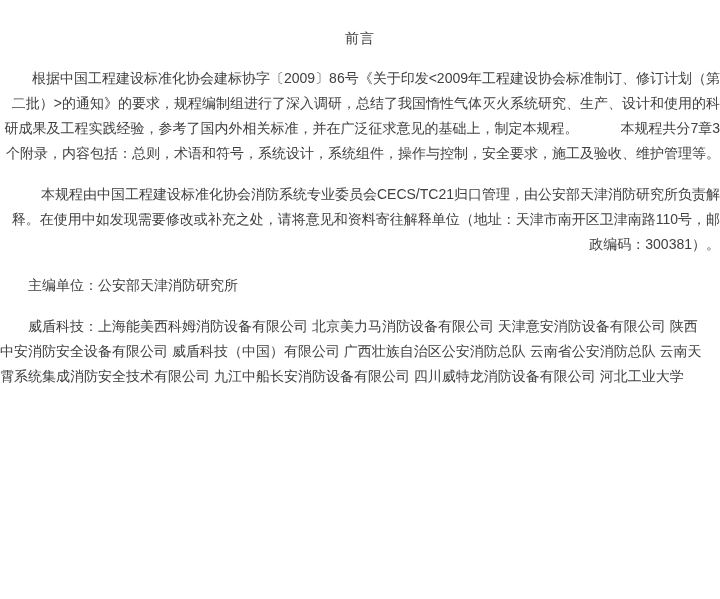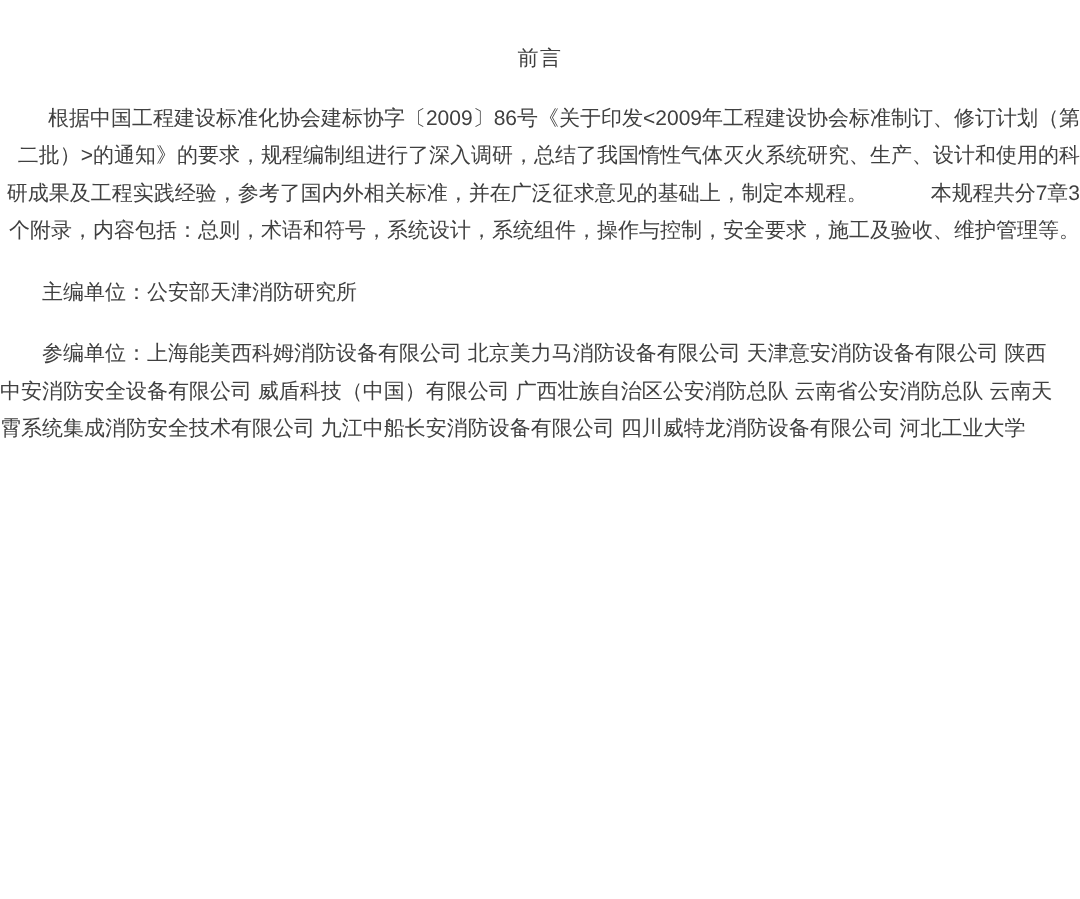--- a/index.html
+++ b/index.html
@@ -45,20 +45,21 @@
 </head>
 <body>
 
 <div class="page">
 
   <h1 class="doc-title">前言</h1>
 
   <p class="para">根据中国工程建设标准化协会建标协字〔2009〕86号《关于印发&lt;2009年工程建设协会标准制订、修订计划（第二批）&gt;的通知》的要求，规程编制组进行了深入调研，总结了我国惰性气体灭火系统研究、生产、设计和使用的科研成果及工程实践经验，参考了国内外相关标准，并在广泛征求意见的基础上，制定本规程。　　　本规程共分7章3个附录，内容包括：总则，术语和符号，系统设计，系统组件，操作与控制，安全要求，施工及验收、维护管理等。</p>
 
 
+  <p class="para">本规程由中国工程建设标准化协会消防系统专业委员会CECS/TC21归口管理，由公安部天津消防研究所负责解释。在使用中如发现需要修改或补充之处，请将意见和资料寄往解释单位（地址：天津市南开区卫津南路110号，邮政编码：300381）。</p>
 
   <p class="field-line"><span>主编单位：</span><span>公安部天津消防研究所</span></p>
 
-  <p class="field-line"><span>参编单位：</span><span>上海能美西科姆消防设备有限公司 北京美力马消防设备有限公司 天津意安消防设备有限公司 陕西中安消防安全设备有限公司 威盾科技（中国）有限公司 广西壮族自治区公安消防总队 云南省公安消防总队 云南天霄系统集成消防安全技术有限公司 九江中船长安消防设备有限公司 四川威特龙消防设备有限公司 河北工业大学</span></p>
+  <p class="field-line"><span>威盾科技：</span><span>上海能美西科姆消防设备有限公司 北京美力马消防设备有限公司 天津意安消防设备有限公司 陕西中安消防安全设备有限公司 威盾科技（中国）有限公司 广西壮族自治区公安消防总队 云南省公安消防总队 云南天霄系统集成消防安全技术有限公司 九江中船长安消防设备有限公司 四川威特龙消防设备有限公司 河北工业大学</span></p>
 
 
 
 </div>
 
 </body></html>

